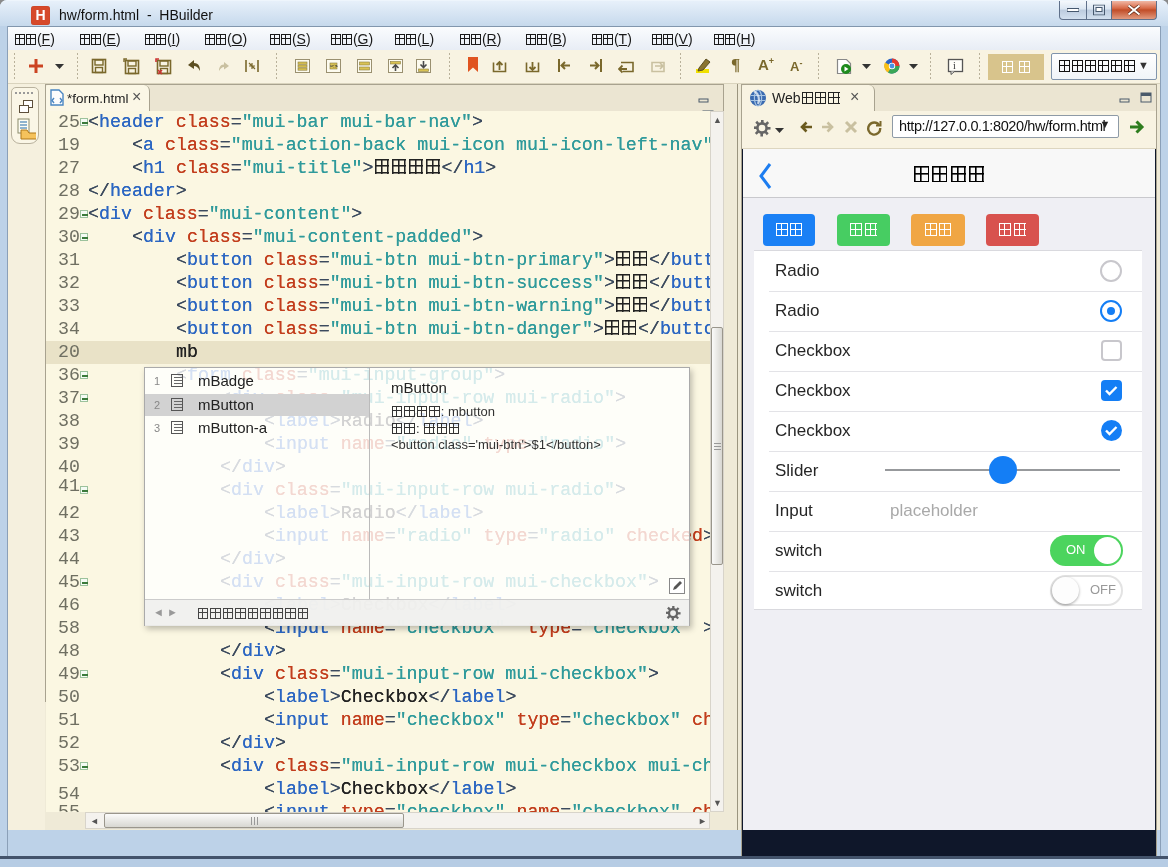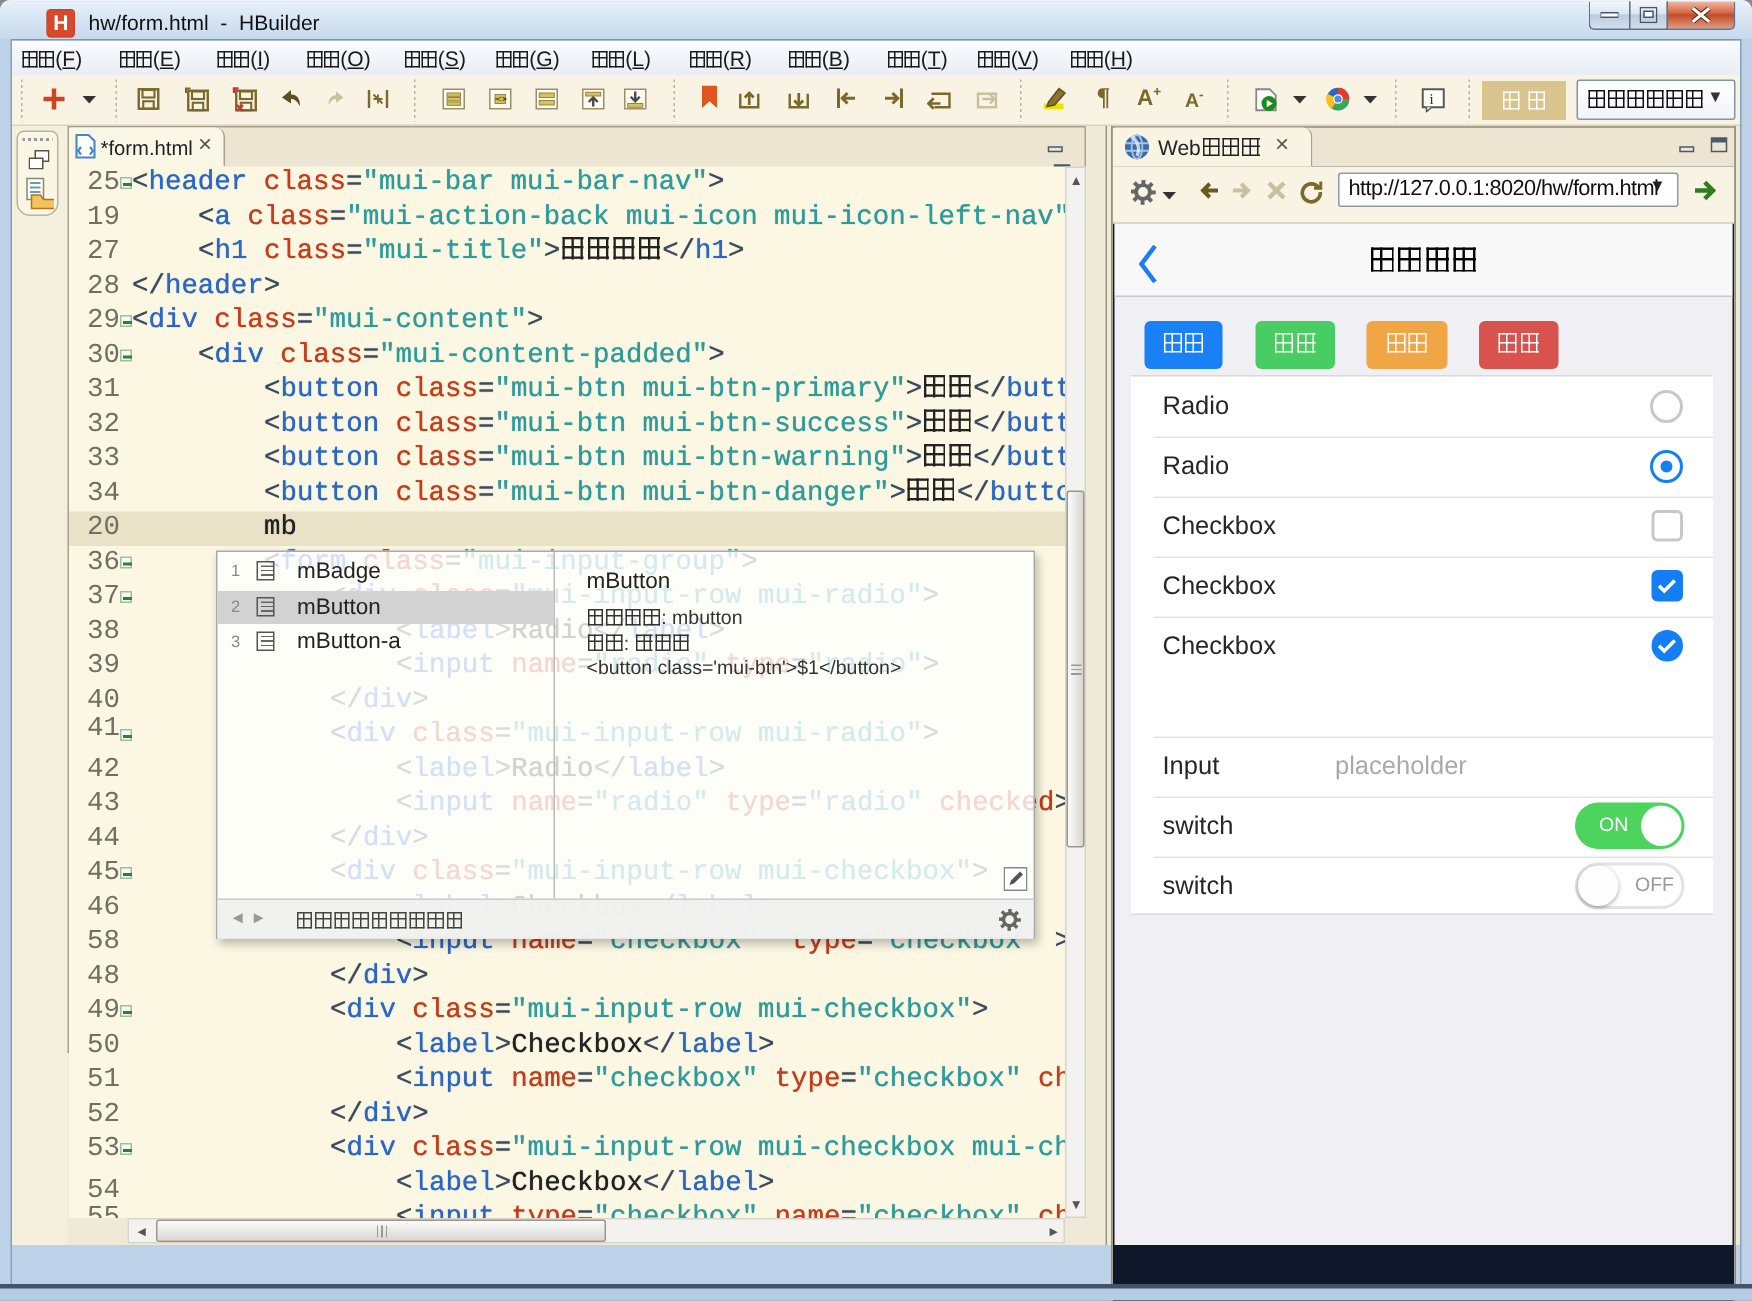--- a/index.html
+++ b/index.html
@@ -454,20 +454,26 @@
                   <path d="M5 10.5l3.5 3.5 7-7" stroke="#fff" stroke-width="2.4" fill="none"></path>
                 </svg></div>
             </div>
 <div class="prow" style="top:160px">
               <div class="psep"></div>
               <div class="lbl">Checkbox</div>
               <div class="abs" style="left:347px;top:9px;width:21px;height:21px;background:#147ef5;border-radius:50%"><svg width="21" height="21">
                   <path d="M5 10.5l3.5 3.5 7-7" stroke="#fff" stroke-width="2.4" fill="none"></path>
                 </svg></div>
             </div>
+<div class="prow" style="top:200px">
+              <div class="psep"></div>
+              <div class="lbl">Slider</div>
+              <div class="abs" style="left:131px;top:18px;width:235px;height:2px;background:#97999c"></div>
+              <div class="abs" style="left:235px;top:5px;width:28px;height:28px;background:#147ef5;border-radius:50%"></div>
+            </div>
 <div class="prow" style="top:240px">
               <div class="psep"></div>
               <div class="lbl">Input</div>
               <div class="abs" style="left:136px;top:10px;font-size:17px;color:#a9a9a9">placeholder</div>
             </div>
 <div class="prow" style="top:280px">
               <div class="psep"></div>
               <div class="lbl">switch</div>
               <div class="abs" style="left:296px;top:4px;width:73px;height:31px;background:#4cd45e;border-radius:16px">
                 <span style="position:absolute;left:16px;top:7px;color:#fff;font-size:13px">ON</span>

